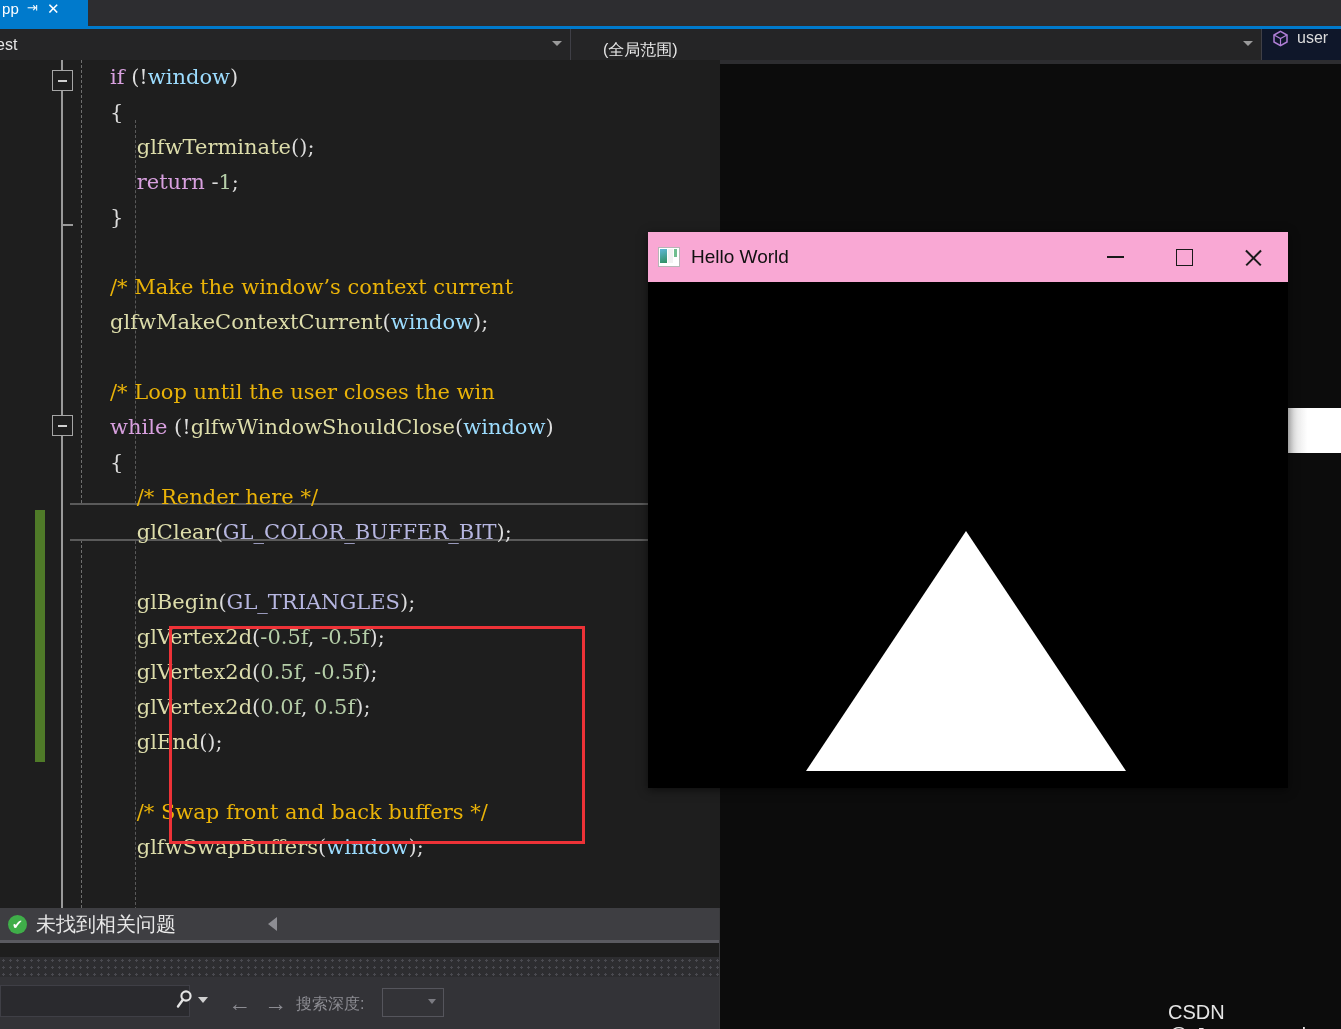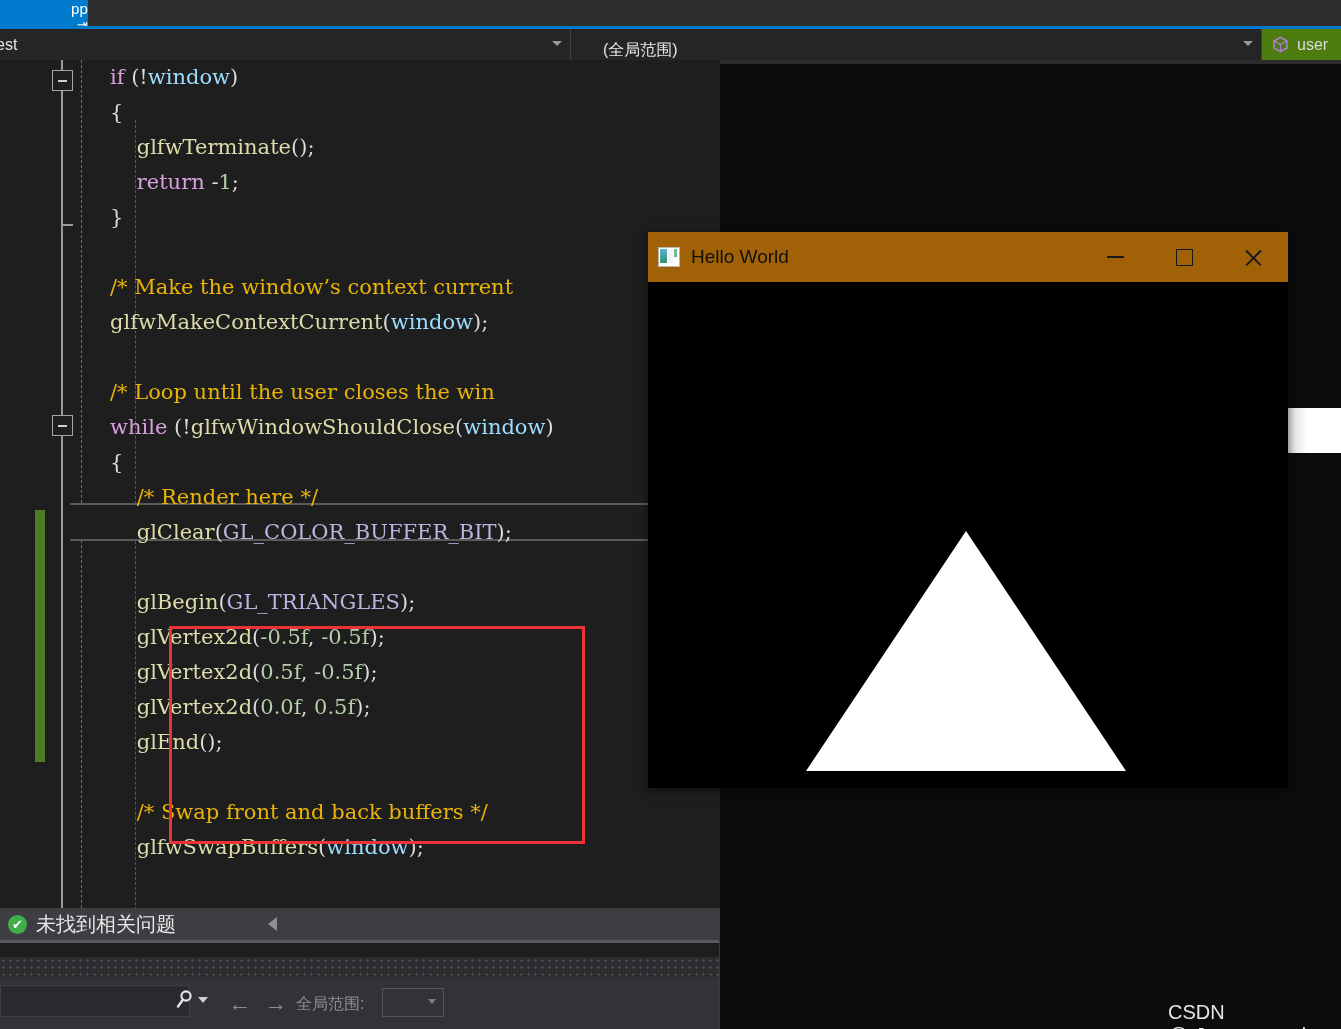--- a/index.html
+++ b/index.html
@@ -12,29 +12,29 @@
   .abs{position:absolute;}
 
   
   #vs-shell{left:0;top:0;width:720px;height:1029px;background:#1e1e1e;overflow:hidden;}
   #vs-shell-wide{left:0;top:0;width:1341px;height:64px;background:#2d2d30;}
 
   
   #tab-strip{left:0;top:0;width:1341px;height:26px;background:#2d2d30;}
   #tab-active{
     left:0;top:0;width:88px;height:26px;background:#007acc;
-    display:flex;align-items:flex-end;color:#fff;font-size:15px;flex-direction:column;
+    display:flex;align-items:flex-start;color:#fff;font-size:15px;
   }
   #tab-active .tab-label{padding-left:2px;letter-spacing:.2px;}
   #tab-active .tab-pin{margin-left:8px;font-size:13px;opacity:.95;}
   #tab-active .tab-close{margin-left:9px;font-size:15px;}
   #tab-underline{left:0;top:26px;width:1341px;height:3px;background:#007acc;}
 
   
-  #nav-bar{left:0;top:29px;width:1341px;height:31px;background:#4d7c0f;display:flex;align-items:center;}
+  #nav-bar{left:0;top:29px;width:1341px;height:31px;background:#0f172a;display:flex;align-items:flex-start;}
   .combo{
     position:relative;height:31px;background:#252526;color:#e6e6e6;
     display:flex;align-items:center;font-size:16px;border-right:1px solid #3f3f46;
   }
   .combo .val{padding-left:0;white-space:nowrap;}
   .combo .arrow{position:absolute;right:8px;top:12px;width:0;height:0;
     border-left:5px solid transparent;border-right:5px solid transparent;border-top:5px solid #9a9a9a;}
   #combo-scope{width:570px;}
   #combo-scope .val{padding-left:0;margin-left:-4px;}
   #combo-member{width:690px;}
@@ -99,21 +99,21 @@
   #depth-caret{position:absolute;right:7px;top:10px;width:0;height:0;border-left:4px solid transparent;border-right:4px solid transparent;border-top:5px solid #7b7b82;}
   #panel-vline{left:719px;top:908px;width:1px;height:121px;background:#3a3a3d;}
 
   
   #white-peek{left:1287px;top:408px;width:54px;height:45px;
      background:linear-gradient(90deg,#d8d8d8 0%,#ffffff 38%,#ffffff 100%);}
 
   
   #glwin{left:648px;top:232px;width:640px;height:556px;background:#fff;
      box-shadow:0 2px 9px rgba(0,0,0,.55);}
-  #glwin-title{height:50px;background:#a16207;display:flex;align-items:center;position:relative;}
+  #glwin-title{height:50px;background:#f9a8d4;display:flex;align-items:center;position:relative;}
   #glwin-icon{margin-left:10px;width:20px;height:18px;position:relative;border:1px solid #b6b6b6;background:#fff;}
   #glwin-icon .ic-l{position:absolute;left:1px;top:1px;width:7px;height:14px;
      background:linear-gradient(160deg,#5fb8d8,#2f8f5f);}
   #glwin-icon .ic-m{position:absolute;left:9px;top:1px;width:5px;height:14px;background:#f2f2f2;}
   #glwin-icon .ic-r{position:absolute;left:15px;top:1px;width:3px;height:8px;background:#6fbf8f;}
   #glwin-name{margin-left:11px;color:#111;font-size:19px;}
   .wbtn{position:absolute;top:0;width:69px;height:50px;display:flex;align-items:center;justify-content:center;
      color:#1a1a1a;font-size:20px;}
   #w-min{right:138px;}
   #w-max{right:69px;}
@@ -195,21 +195,21 @@
 <div class="abs" id="find-input" title=""></div>
 <div class="abs" id="find-key">
   <svg width="22" height="22" viewBox="0 0 22 22">
     <circle cx="13" cy="7" r="4.6" fill="none" stroke="#e4e4e4" stroke-width="2.1"></circle>
     <path d="M10 10.5 L5 17.5" stroke="#e4e4e4" stroke-width="2.4" stroke-linecap="round"></path>
   </svg>
 </div>
 <div class="abs" id="find-caret"></div>
 <div class="abs" id="nav-back">←</div>
 <div class="abs" id="nav-fwd">→</div>
-<div class="abs" id="depth-label">全局范围:</div>
+<div class="abs" id="depth-label">搜索深度:</div>
 <div class="abs" id="depth-combo">
   <span id="depth-caret"></span>
 </div>
 <div class="abs" id="panel-vline"></div>
 
 <div class="abs" id="white-peek"></div>
 
 <div class="abs" id="glwin">
   <div id="glwin-title">
     <span id="glwin-icon">

